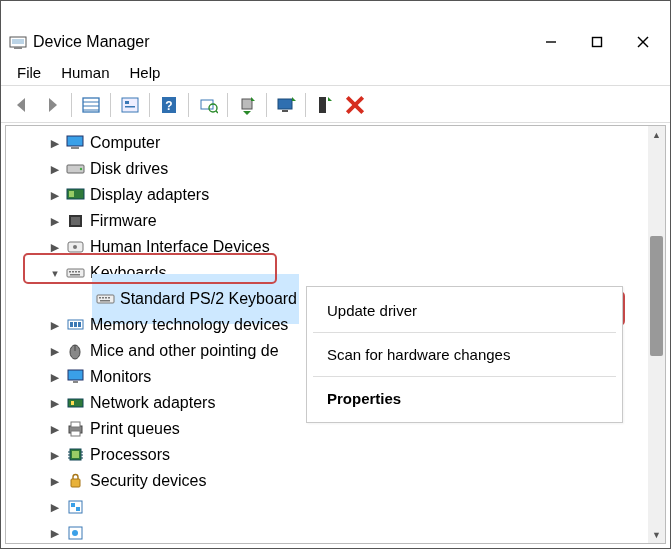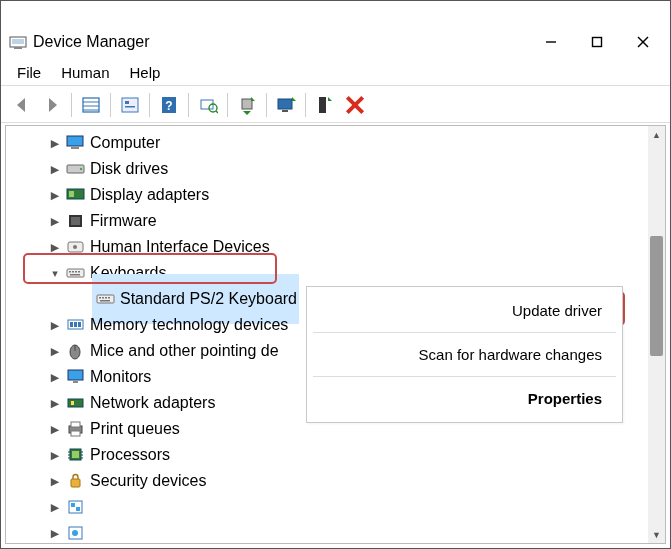--- a/index.html
+++ b/index.html
@@ -181,21 +181,20 @@
     top: 285px;
     width: 315px;
     background: #fff;
     border: 1px solid #c9c9c9;
     padding: 6px 0;
     box-shadow: 1px 1px 2px rgba(0,0,0,0.05);
   }
   .ctx-item {
     padding: 9px 20px;
     font-size: 15px;
-    text-align: right;
   }
   .ctx-item.bold { font-weight: 700; }
   .ctx-sep {
     height: 1px;
     background: #ddd;
     margin: 4px 6px;
   }
 </style>
 </head>
 <body>

